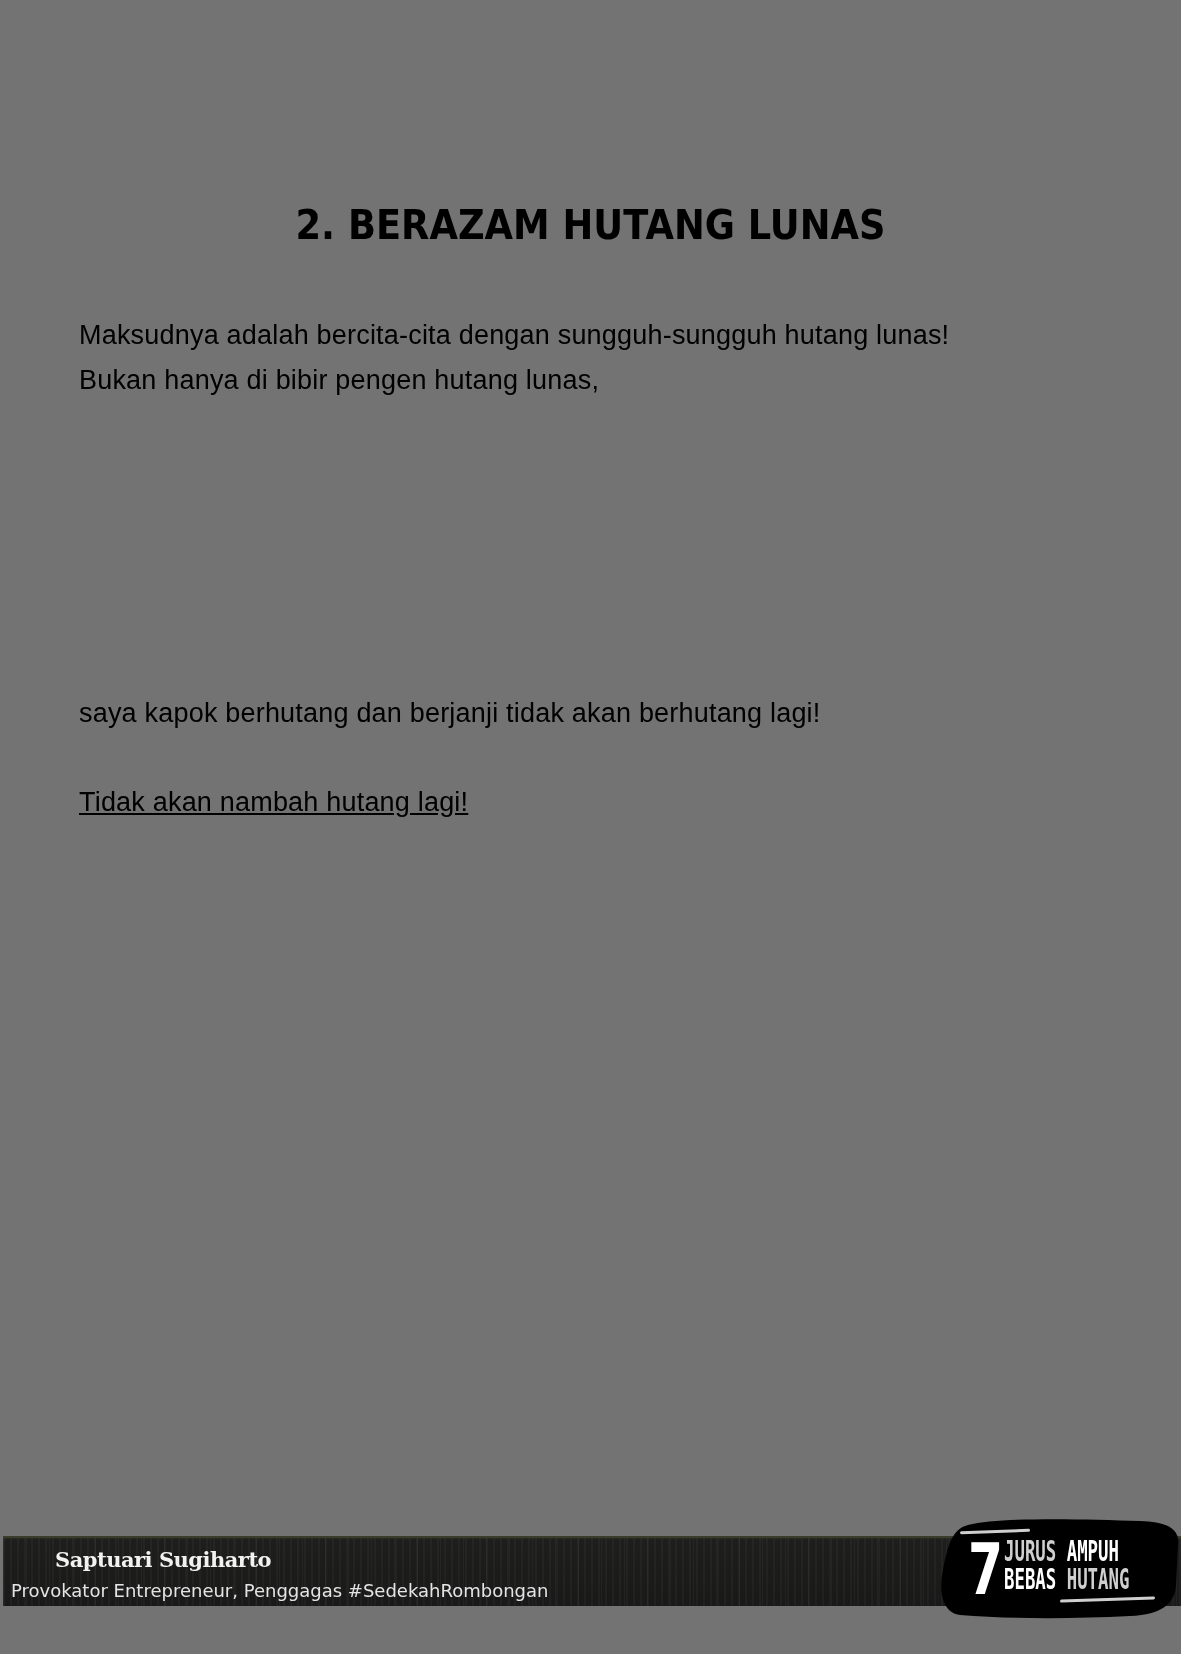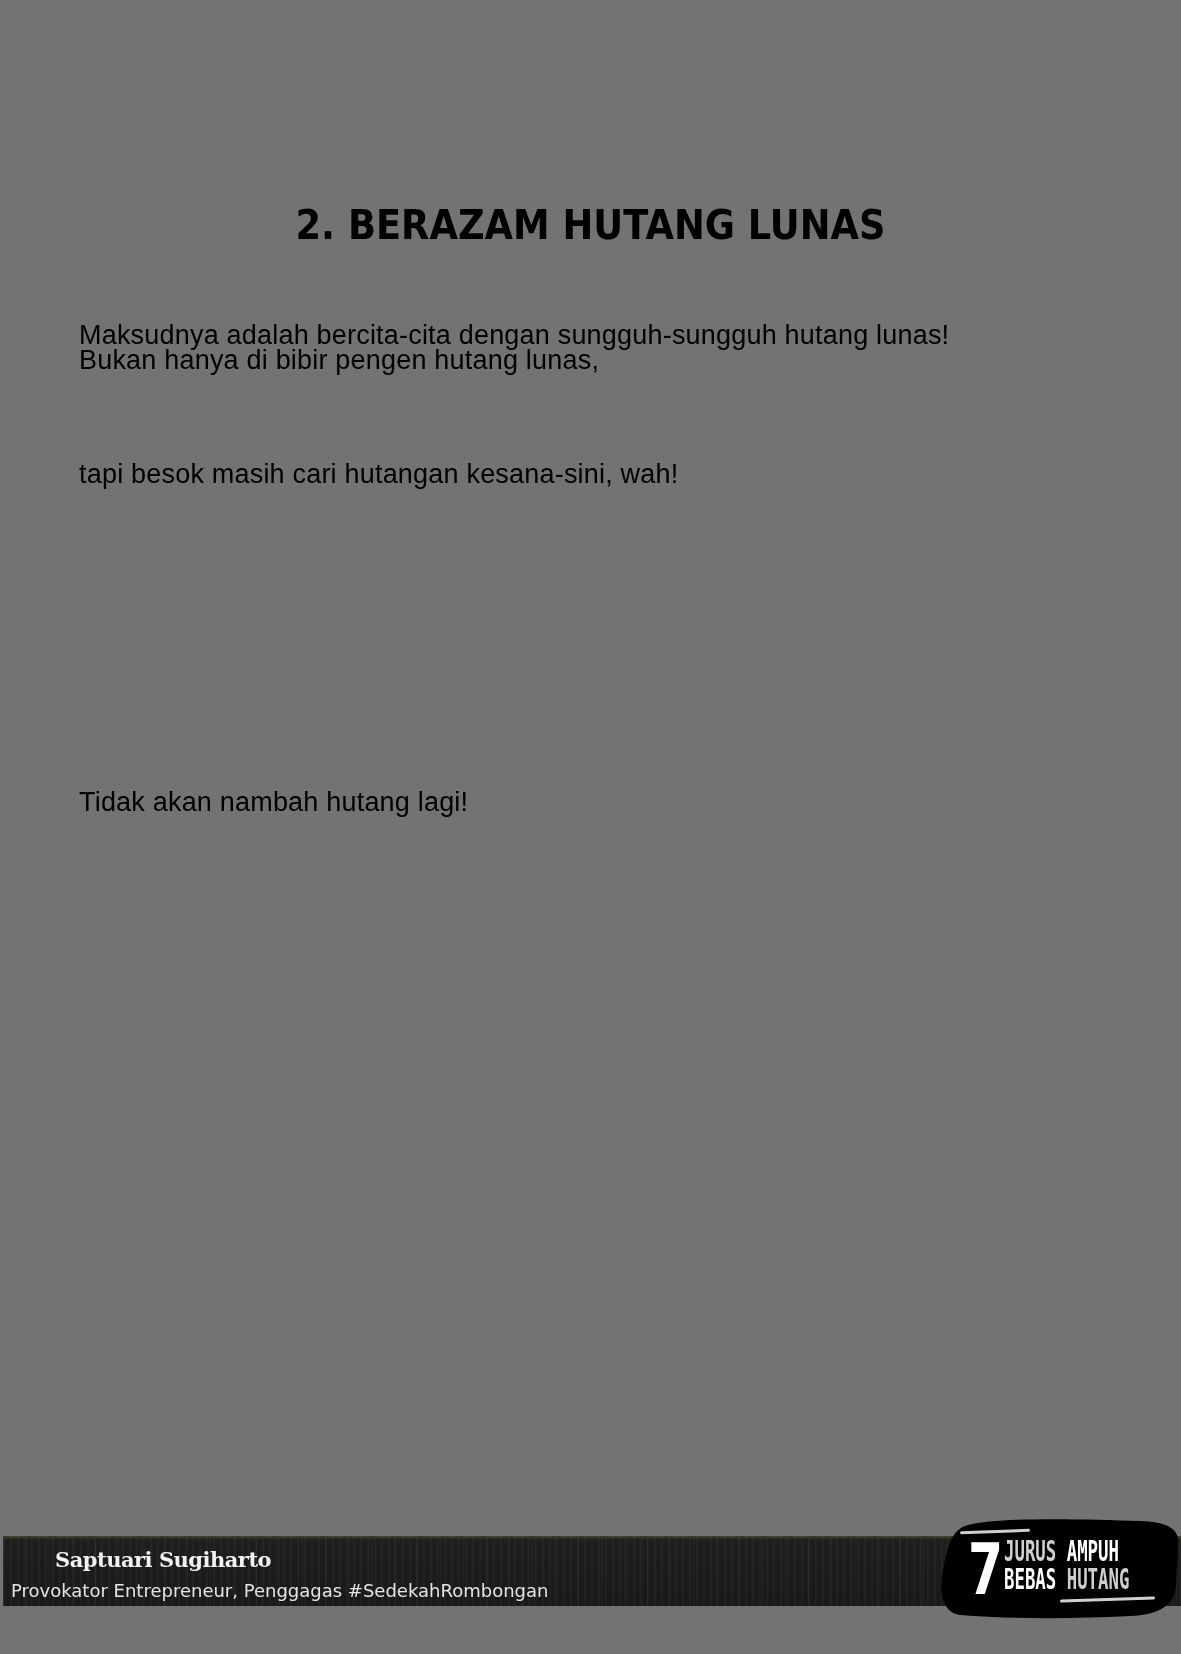--- a/index.html
+++ b/index.html
@@ -124,23 +124,23 @@
     }
   </style>
 </head>
 <body>
 
 <div class="page">
 
   <div class="chapter-title">2. BERAZAM HUTANG LUNAS</div>
 
   <div class="body-line" style="top:318px;">Maksudnya adalah bercita-cita dengan sungguh-sungguh hutang lunas!</div>
-  <div class="body-line" style="top:343px;">Bukan hanya di bibir pengen hutang lunas,</div>
-  <div class="body-line" style="top:457px;">tapi besok masih cari hutangan kesana-sini, wah!</div>
-  <div class="body-line" style="top:785px;">Tidak akan nambah hutang lagi!</div>
+  <div class="body-line" style="top:363px;">Bukan hanya di bibir pengen hutang lunas,</div>
+  <div class="body-line" style="top:696px;">saya kapok berhutang dan berjanji tidak akan berhutang lagi!</div>
+  <div class="body-line" style="top:785px;text-decoration:underline;">Tidak akan nambah hutang lagi!</div>
 
   <div class="footer-bar"></div>
   <div class="author-name">Saptuari Sugiharto</div>
   <div class="author-tagline">Provokator Entrepreneur, Penggagas #SedekahRombongan</div>
 
   <div class="brand-badge">
     <svg class="brand-blob" viewBox="0 0 241 105" width="241" height="105">
       <path d="M28,10 C60,2 140,4 200,6 C228,7 240,14 238,30 L236,70 C235,88 222,100 190,101 C130,104 70,104 20,100 C4,98 -2,80 3,55 C8,30 12,14 28,10 Z" fill="#000000"></path>
     </svg>
     <div class="brand-rule" style="left:20px; top:15px; width:70px; transform:rotate(-2deg);"></div>

